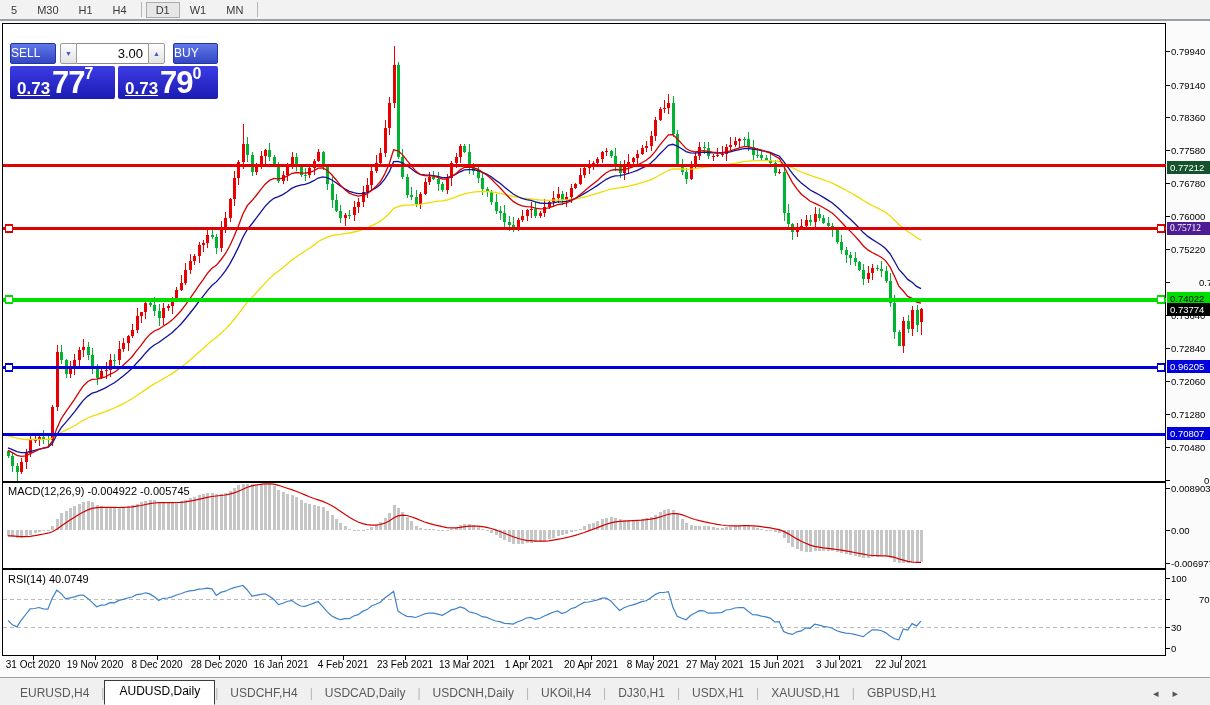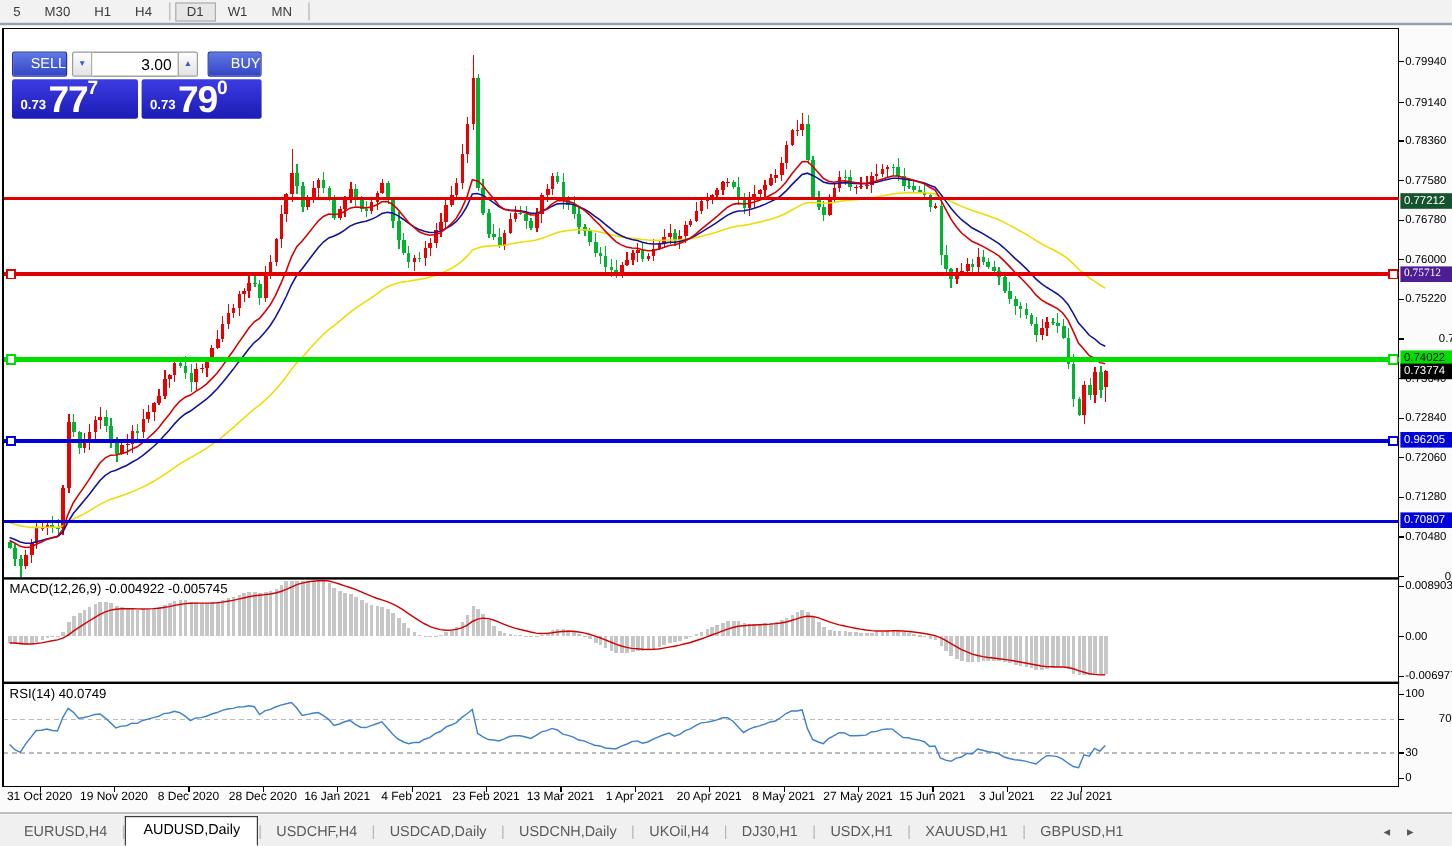--- a/index.html
+++ b/index.html
@@ -31,21 +31,21 @@
     position:absolute; left:1167px; width:43px; height:13px;
     font-size:9.5px; line-height:13px; padding-left:3px; white-space:nowrap;
   }
   .date-label { position:absolute; top:659px; font-size:10px; color:#000; transform:translateX(-50%); white-space:nowrap; }
 
   
   .trade-panel { position:absolute; left:10px; top:43px; width:208px; height:56px; }
   .tp-row1 { position:absolute; left:0; top:0; width:208px; height:21px; display:flex; }
   .tp-btn {
     height:21px; border:1px solid #2433A8; border-radius:2px; color:#fff;
-    font-size:12px; text-align:right; line-height:19px;
+    font-size:12px; text-align:left; line-height:19px;
     background:linear-gradient(#5F77E6, #3346C4); cursor:pointer;
   }
   .tp-sell { width:46px; }
   .tp-buy  { width:45px; margin-left:8px; }
   .tp-spin {
     width:17px; height:21px; background:linear-gradient(#FDFDFD,#E2E2E2);
     border:1px solid #9B9B9B; color:#4056D6; font-size:7px; text-align:center; line-height:20px; cursor:pointer;
   }
   .tp-spin-dn { margin-left:4px; border-radius:2px 0 0 2px; }
   .tp-spin-up { border-radius:0 2px 2px 0; }
@@ -55,21 +55,21 @@
     font-family:"Liberation Sans", sans-serif;
   }
   .tp-price-row { position:absolute; left:0; top:23px; height:33px; width:208px; }
   .tp-pricebox {
     position:absolute; top:0; height:33px; color:#fff;
     background:linear-gradient(#3C3CE4,#1B1BB4); border-radius:2px;
     display:flex; align-items:flex-end; padding:0 0 3px 7px; cursor:pointer;
   }
   .tp-pb-sell { left:0; width:105px; }
   .tp-pb-buy  { left:108px; width:100px; }
-  .tp-small { font-size:11px; font-weight:bold; margin-right:2px; line-height:15px; }
+  .tp-small { font-size:17px; font-weight:bold; margin-right:2px; line-height:15px;text-decoration:underline; }
   .tp-big   { font-size:31px; font-weight:bold; line-height:26px; letter-spacing:-1px;margin-top:44px; }
   .tp-sup   { font-size:16px; font-weight:bold; line-height:14px; align-self:flex-start; margin-top:1px; }
 
   
   .tabbar {
     position:absolute; left:0; top:677px; width:1210px; height:28px;
     background:#F0F0F0; border-top:1px solid #A0A0A0;
     display:flex; align-items:flex-end; padding-left:8px; font-size:12px; color:#5A5A5A;
   }
   .tab { padding:3px 12px 5px 12px; white-space:nowrap; cursor:pointer; }

